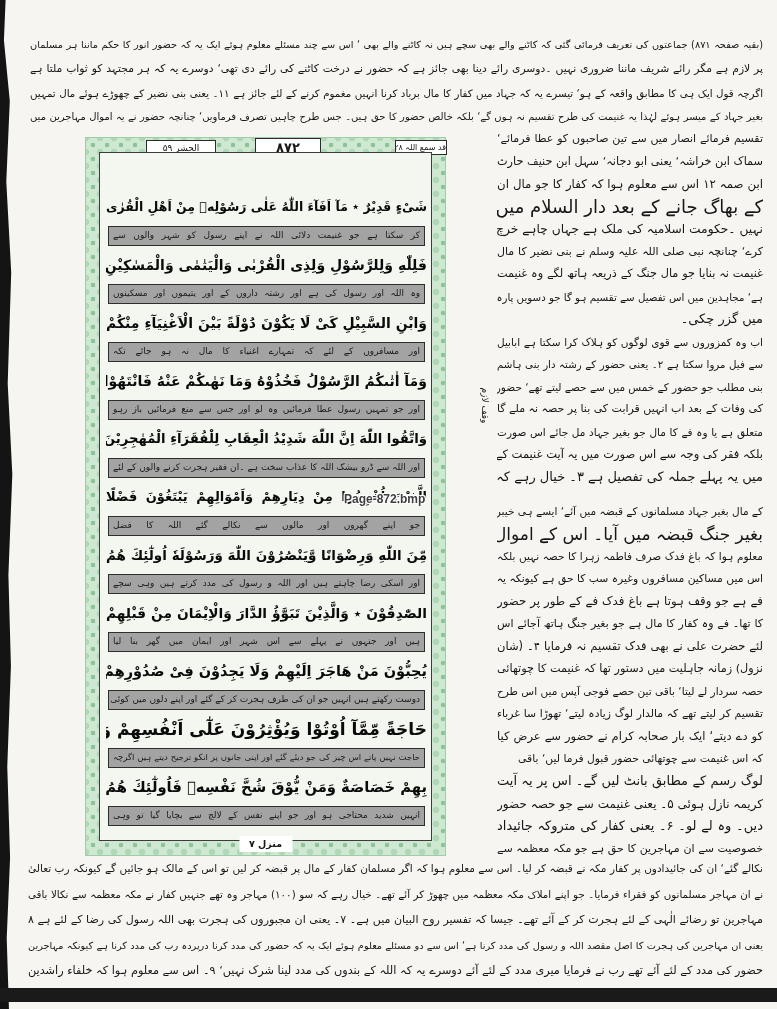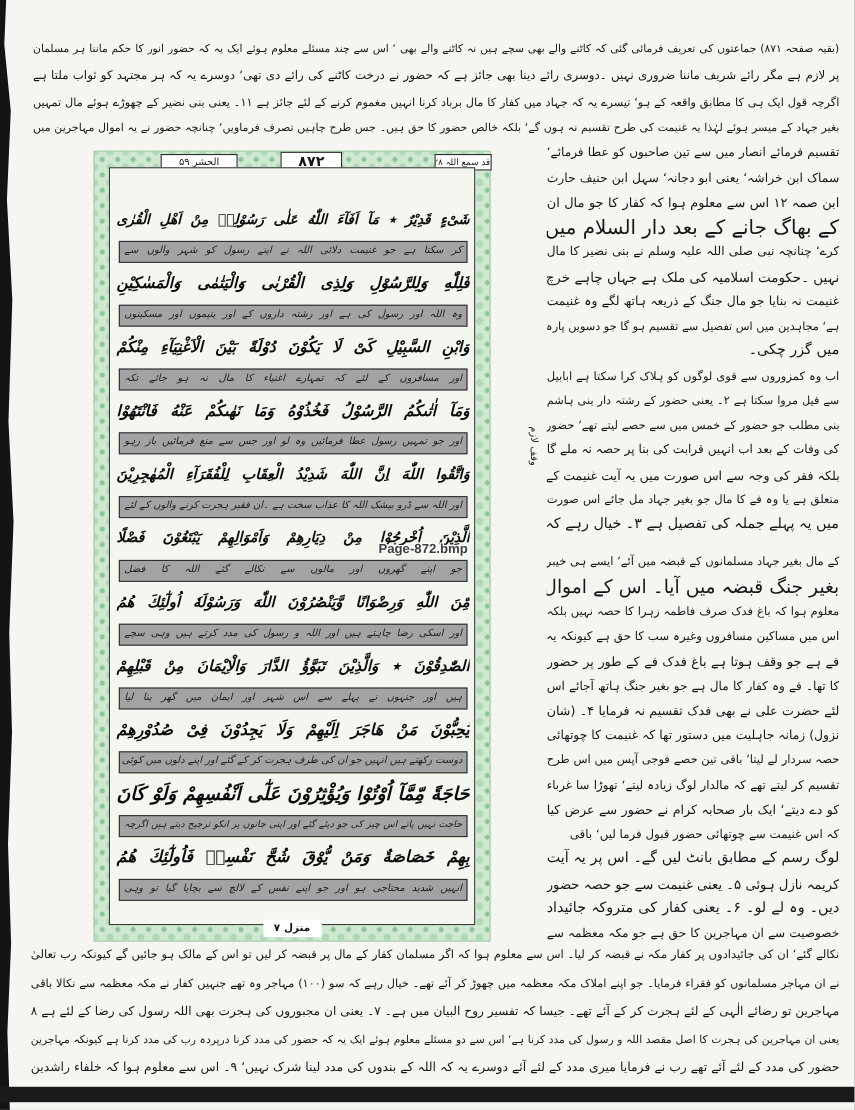--- a/index.html
+++ b/index.html
@@ -58,41 +58,41 @@
       radial-gradient(circle,#8cc497 0 2px,rgba(0,0,0,0) 2.6px),
       radial-gradient(circle,#aed8b6 0 3px,rgba(0,0,0,0) 3.6px);
     background-size:14px 14px,14px 14px;
     background-position:0 0,7px 7px;
     border:1px solid #9fcda8;
   }
   #quran-inner{
     position:absolute;left:13px;top:14px;right:13px;bottom:14px;
     background:#f3f7f0;
     border:1px solid #3c3c3c;
-    display:flex;flex-direction:column;justify-content:center;
-    padding:20px 4px 14px 6px;box-sizing:border-box;font-style:italic;
+    display:flex;flex-direction:column;justify-content:flex-end;
+    padding:20px 4px 14px 6px;box-sizing:border-box;
   }
   .arow{
     font-size:17px;font-weight:bold;color:#0a0a0a;
     height:38px;line-height:38px;
     text-align:justify;text-align-last:justify;
   }
   .ustrip{
     border:1px solid #2e2e2e;background:#a3a3a3;
     height:18px;line-height:17px;font-size:9px;color:#1b1b1b;
     padding:0 4px;margin:0 2px;
     text-align:justify;text-align-last:justify;
   }
   
   .hdr-box{
     position:absolute;background:#fff;border:1px solid #2b2b2b;
     text-align:center;box-sizing:border-box;white-space:nowrap;overflow:hidden;
   }
   #hdr-juz{left:309px;top:2px;width:52px;height:15px;font-size:8px;line-height:13px;}
-  #hdr-page{left:169px;top:0px;width:56px;height:19px;font-size:13px;font-weight:bold;line-height:18px;}
+  #hdr-page{left:169px;top:0px;width:66px;height:19px;font-size:13px;font-weight:bold;line-height:18px;}
   #hdr-surah{left:60px;top:2px;width:70px;height:16px;font-size:9px;line-height:14px;}
   
   #manzil-label{
     position:absolute;left:50%;bottom:3px;transform:translateX(-50%);
     background:#fff;padding:0 10px;height:16px;line-height:15px;
     font-size:9.5px;font-weight:bold;white-space:nowrap;
   }
   
   #filename-label{
     position:absolute;left:344px;top:492px;z-index:30;
@@ -150,31 +150,31 @@
     <div id="manzil-label">منزل ۷</div>
   </div>
 
   <div id="margin-note">وقف لازم</div>
 
   <div id="right-column">
       <div class="line fit jline" style="font-size: 11px;">تقسیم فرمائے انصار میں سے تین صاحبوں کو عطا فرمائے‘</div>
       <div class="line fit jline" style="font-size: 11.25px;">سماک ابن خراشہ‘ یعنی ابو دجانہ‘ سہل ابن حنیف حارث</div>
       <div class="line fit jline" style="font-size: 11.75px;">ابن صمہ ۱۲ اس سے معلوم ہوا کہ کفار کا جو مال ان</div>
       <div class="line fit jline" style="font-size: 18px;">کے بھاگ جانے کے بعد دار السلام میں رہ جائے وہ غنیمت</div>
+      <div class="line fit jline" style="font-size: 12.25px;">نہیں ۔حکومت اسلامیہ کی ملک ہے جہاں چاہے خرچ</div>
       <div class="line fit jline" style="font-size: 11px;">کرے‘ چنانچہ نبی صلی اللہ علیہ وسلم نے بنی نضیر کا مال</div>
-      <div class="line fit jline" style="font-size: 12.25px;">نہیں ۔حکومت اسلامیہ کی ملک ہے جہاں چاہے خرچ</div>
       <div class="line fit jline" style="font-size: 11.25px;">غنیمت نہ بنایا جو مال جنگ کے ذریعہ ہاتھ لگے وہ غنیمت</div>
       <div class="line fit jline" style="font-size: 10.25px;">ہے‘ مجاہدین میں اس تفصیل سے تقسیم ہو گا جو دسویں پارہ</div>
       <div class="line fit end">میں گزر چکی۔</div>
       <div class="line fit jline" style="font-size: 10.5px;">اب وہ کمزوروں سے قوی لوگوں کو ہلاک کرا سکتا ہے ابابیل</div>
       <div class="line fit jline" style="font-size: 10.25px;">سے فیل مروا سکتا ہے ۲۔ یعنی حضور کے رشتہ دار بنی ہاشم</div>
       <div class="line fit jline" style="font-size: 10.5px;">بنی مطلب جو حضور کے خمس میں سے حصے لیتے تھے‘ حضور</div>
       <div class="line fit jline" style="font-size: 11px;">کی وفات کے بعد اب انہیں قرابت کی بنا پر حصہ نہ ملے گا</div>
+      <div class="line fit jline" style="font-size: 10.5px;">متعلق ہے یا وہ فے کا مال جو بغیر جہاد مل جائے اس صورت</div>
       <div class="line fit jline" style="font-size: 11.5px;">بلکہ فقر کی وجہ سے اس صورت میں یہ آیت غنیمت کے</div>
-      <div class="line fit jline" style="font-size: 10.5px;">متعلق ہے یا وہ فے کا مال جو بغیر جہاد مل جائے اس صورت</div>
       <div class="line fit jline" style="font-size: 13px;">میں یہ پہلے جملہ کی تفصیل ہے ۳۔ خیال رہے کہ بنی نضیر</div>
       <div class="line fit jline" style="font-size: 10.5px; margin-top: 12px;">کے مال بغیر جہاد مسلمانوں کے قبضہ میں آئے‘ ایسے ہی خیبر</div>
       <div class="line fit jline" style="font-size: 17px;">بغیر جنگ قبضہ میں آیا۔ اس کے اموال فے بنے‘ اس سے</div>
       <div class="line fit jline" style="font-size: 10.5px;">معلوم ہوا کہ باغ فدک صرف فاطمہ زہرا کا حصہ نہیں بلکہ</div>
       <div class="line fit jline" style="font-size: 10.75px;">اس میں مساکین مسافروں وغیرہ سب کا حق ہے کیونکہ یہ</div>
       <div class="line fit jline" style="font-size: 11.75px;">فے ہے جو وقف ہوتا ہے باغ فدک فے کے طور پر حضور</div>
       <div class="line fit jline" style="font-size: 11px;">کا تھا۔ فے وہ کفار کا مال ہے جو بغیر جنگ ہاتھ آجائے اس</div>
       <div class="line fit jline" style="font-size: 11.5px;">لئے حضرت علی نے بھی فدک تقسیم نہ فرمایا ۴۔ (شان</div>
       <div class="line fit jline" style="font-size: 11.25px;">نزول) زمانہ جاہلیت میں دستور تھا کہ غنیمت کا چوتھائی</div>
       <div class="line fit jline" style="font-size: 10.5px;">حصہ سردار لے لیتا‘ باقی تین حصے فوجی آپس میں اس طرح</div>

